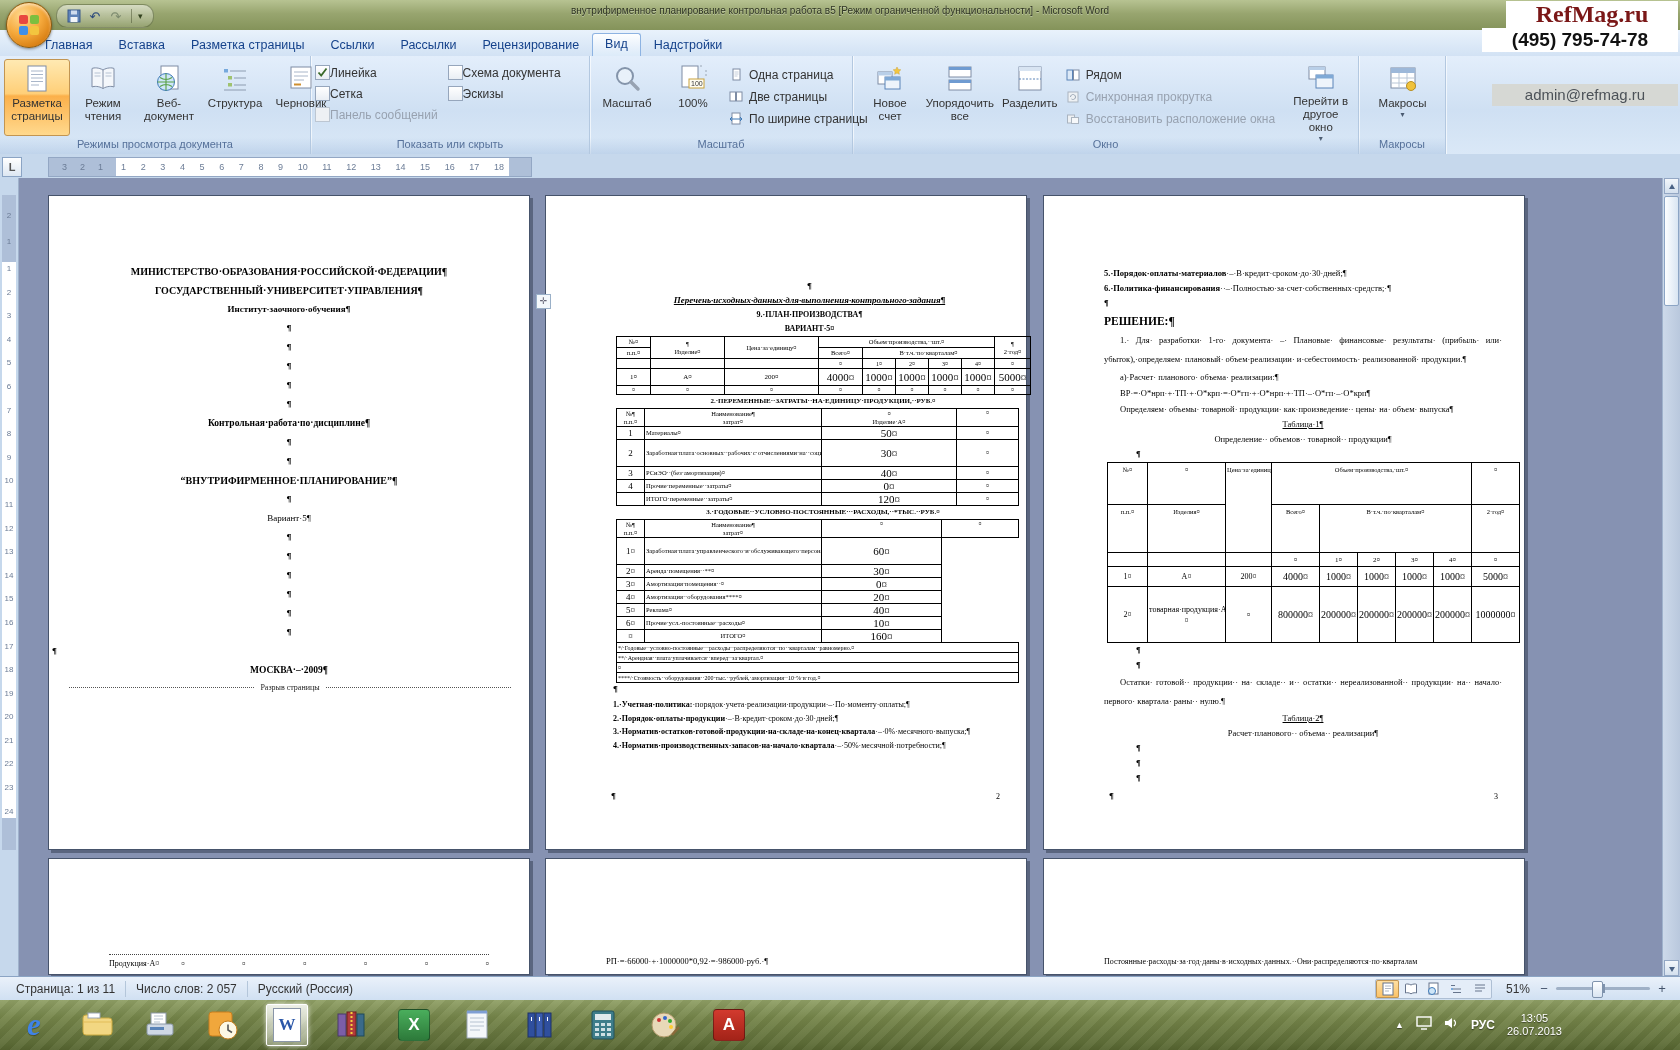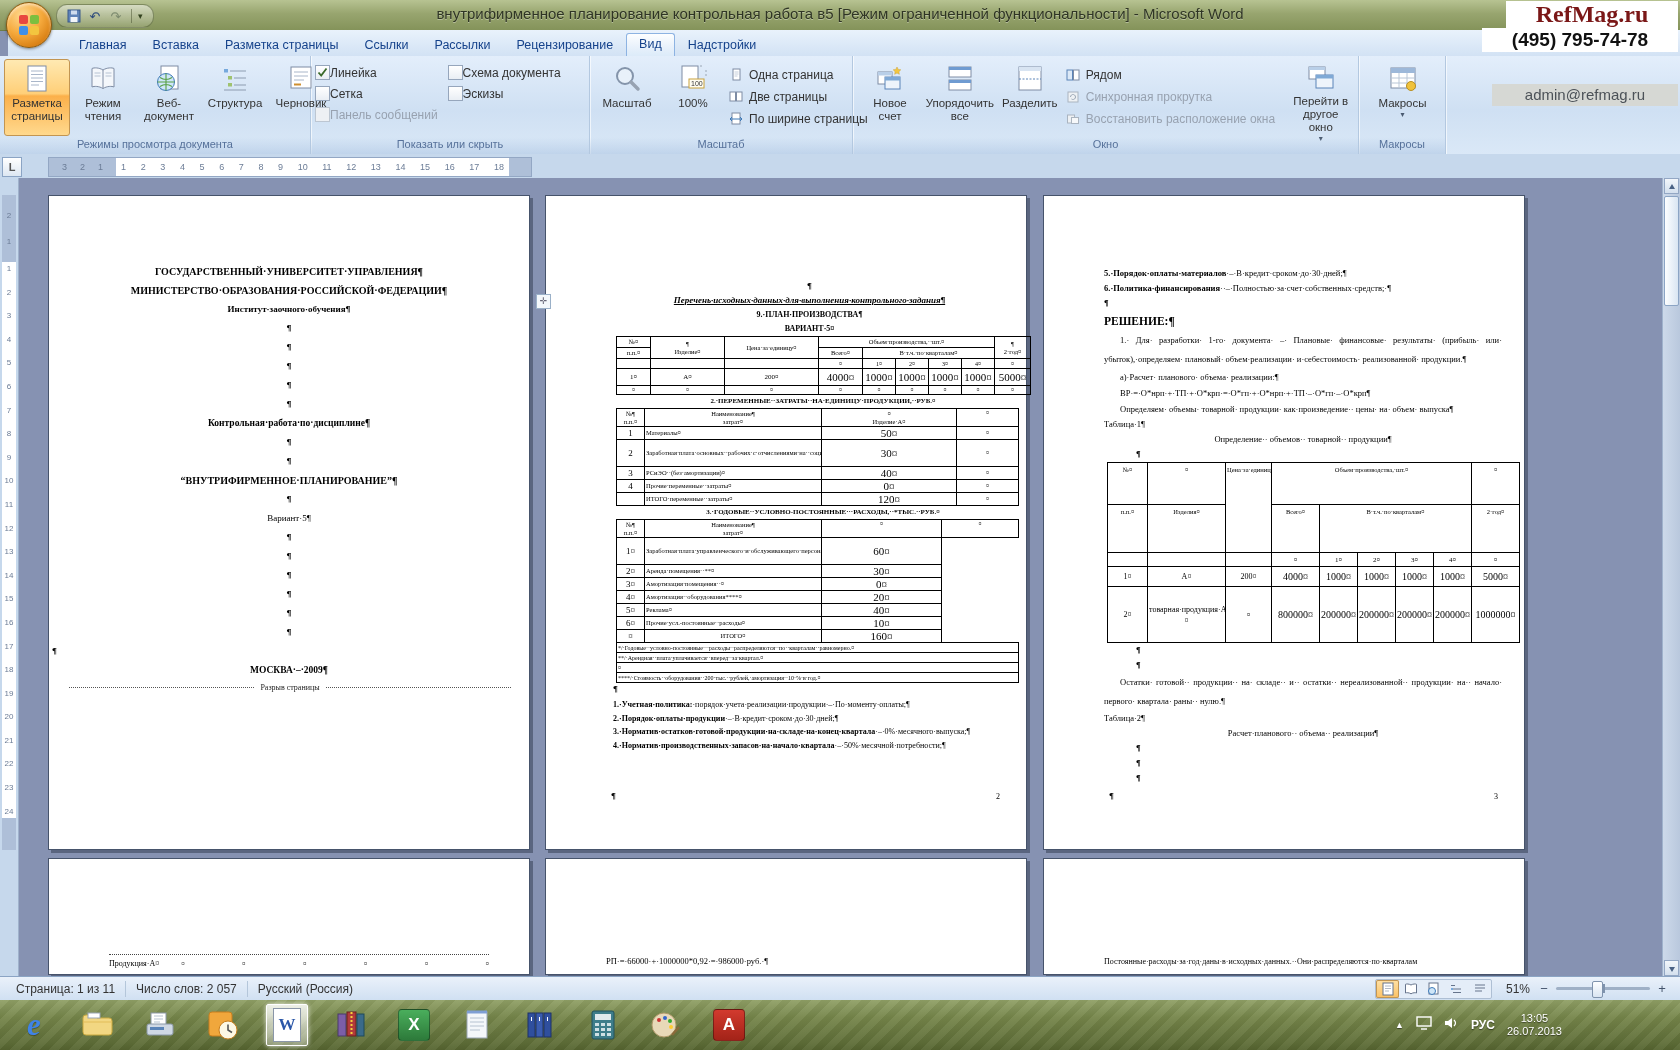--- a/index.html
+++ b/index.html
@@ -2,21 +2,21 @@
 <html><head>
 <meta charset="utf-8">
 <style>
   html,body{margin:0;padding:0;}
   body{width:1680px;height:1050px;overflow:hidden;font-family:"Liberation Sans",sans-serif;}
   .screen{position:relative;width:1680px;height:1050px;background:#8692b2;overflow:hidden;}
 
   
   .titlebar{position:absolute;top:0;left:0;right:0;height:30px;
     background:linear-gradient(#b7c392,#98a56f 45%,#84935a 100%);border-bottom:1px solid #6d7c46;}
-  .title-text{position:absolute;left:0;right:0;top:5px;text-align:center;font-size:15px;color:#2f3524;
+  .title-text{position:absolute;left:0;right:0;top:5px;text-align:center;font-size:10px;color:#2f3524;
     text-shadow:0 1px 0 rgba(255,255,255,.35);white-space:nowrap;}
   .office-btn{position:absolute;left:6px;top:2px;width:44px;height:44px;border-radius:50%;z-index:30;
     background:radial-gradient(circle at 35% 28%,#ffd98f,#f5a93c 45%,#d87e12 78%,#a85c05);
     border:1px solid #8a5a10;box-shadow:0 1px 3px rgba(0,0,0,.45), inset 0 2px 3px rgba(255,255,255,.55);
     display:flex;align-items:center;justify-content:center;}
   .office-logo{width:20px;height:20px;display:grid;grid-template-columns:9px 9px;grid-template-rows:9px 9px;gap:2px;}
   .office-logo i{border-radius:2px;display:block;}
   .ol1{background:#e8483f;} .ol2{background:#7cbf3f;} .ol3{background:#3f8fe8;} .ol4{background:#f3c53f;}
   .qat{position:absolute;left:56px;top:4px;height:22px;z-index:25;display:flex;align-items:center;gap:3px;
     background:linear-gradient(rgba(255,255,255,.5),rgba(255,255,255,.12));
@@ -30,22 +30,22 @@
   .refmag{position:absolute;top:0;right:0;z-index:60;text-align:center;}
   .rm-brand{position:absolute;top:1px;right:2px;width:172px;background:#fff;color:#7a1717;
     font-family:"Liberation Serif",serif;font-weight:bold;font-size:24px;line-height:27px;}
   .rm-phone{position:absolute;top:28px;right:2px;width:196px;background:#fff;color:#111;
     font-weight:bold;font-size:19px;line-height:24px;}
   .rm-email{position:absolute;top:84px;right:2px;width:186px;background:#d6d8d4;color:#4c5258;
     font-size:15px;line-height:22px;}
 
   
   .tabs-row{position:absolute;top:30px;left:0;right:0;height:26px;
-    background:linear-gradient(#e9f2fc,#d2e2f4);border-bottom:1px solid #bbd0e8;padding-left:58px;
-    display:flex;align-items:flex-end;margin-left:8px;}
+    background:linear-gradient(#e9f2fc,#d2e2f4);border-bottom:1px solid #bbd0e8;padding-left:32px;
+    display:flex;align-items:flex-end;}
   .tab{display:inline-block;padding:4px 13px 4px;font-size:12.5px;color:#15428b;white-space:nowrap;}
   .tab.active{background:linear-gradient(#fdfeff,#e8f1fb 60%,#dcebf9);border:1px solid #8db3e2;border-bottom:none;
     border-radius:3px 3px 0 0;padding:3px 12px 5px;}
 
   
   .ribbon{position:absolute;top:56px;left:0;right:0;height:98px;
     background:linear-gradient(#e3eefb,#cfe0f3 55%,#dae8f7);border-bottom:1px solid #8ba4c4;display:flex;}
   .rgroup{height:98px;border-right:1px solid #b3c8e0;box-shadow:1px 0 0 rgba(255,255,255,.65);
     display:flex;flex-direction:column;flex:none;}
   .rg-body{flex:1;display:flex;align-items:flex-start;padding:3px 3px 0 4px;}
@@ -149,21 +149,21 @@
   .dline{height:13.5px;line-height:13.5px;font-size:8px;white-space:nowrap;overflow:hidden;}
   .fpil{position:absolute;left:65px;bottom:48px;font-size:9px;font-weight:bold;}
   .pnum{position:absolute;right:26px;bottom:48px;font-size:8px;}
 
   .p3body{position:relative;padding:68px 22px 0 60px;height:100%;box-sizing:border-box;font-size:8.5px;}
   .ln3{height:15px;line-height:15px;white-space:nowrap;overflow:hidden;}
   .sol{font-size:11.5px;font-weight:bold;height:20px;line-height:20px;}
   .p3p{text-align:justify;text-indent:16px;line-height:19px;}
   .ind{padding-left:16px;}
   .lh16{line-height:16px;height:16px;overflow:hidden;}
-  .tr-lbl{text-align:left;height:15px;line-height:15px;}
+  .tr-lbl{text-align:center;height:15px;line-height:15px;text-decoration:underline;}
   .p3t{width:412px;margin-left:2px;}
   .p3t td{font-size:8px;line-height:10px;}
   .p3t tr.th1 td{height:38px;vertical-align:top;padding-top:3px;}
   .p3t tr.th2 td{height:44px;vertical-align:top;padding-top:3px;}
   .p3t tr.h3r{height:14px;}
   .p3t tr.h3r td{font-size:7px;}
   .p3t tr.r1{height:20px;}
   .p3t tr.r1 td{font-size:10px;}
   .p3t tr.r1 td:nth-child(-n+3){font-size:8px;}
   .p3t tr.r2{height:56px;}
@@ -595,22 +595,22 @@
           <i>21</i>
           <i>22</i>
           <i>23</i>
           <i>24</i>
         </div>
       <div class="vr-band vr-bot"></div>
     </div>
 
     <div class="page page1">
       <div class="p1body">
+        <div class="ln b fs10 c">МИНИСТЕРСТВО·ОБРАЗОВАНИЯ·РОССИЙСКОЙ·ФЕДЕРАЦИИ¶</div>
         <div class="ln b fs10 c">ГОСУДАРСТВЕННЫЙ·УНИВЕРСИТЕТ·УПРАВЛЕНИЯ¶</div>
-        <div class="ln b fs10 c">МИНИСТЕРСТВО·ОБРАЗОВАНИЯ·РОССИЙСКОЙ·ФЕДЕРАЦИИ¶</div>
         <div class="ln b fs9 c">Институт·заочного·обучения¶</div>
         <div class="ln pw c">¶</div>
         <div class="ln pw c">¶</div>
         <div class="ln pw c">¶</div>
         <div class="ln pw c">¶</div>
         <div class="ln pw c">¶</div>
         <div class="ln b fs95 c">Контрольная·работа·по·дисциплине¶</div>
         <div class="ln pw c">¶</div>
         <div class="ln pw c">¶</div>
         <div class="ln b fs10 c">“ВНУТРИФИРМЕННОЕ·ПЛАНИРОВАНИЕ”¶</div>

